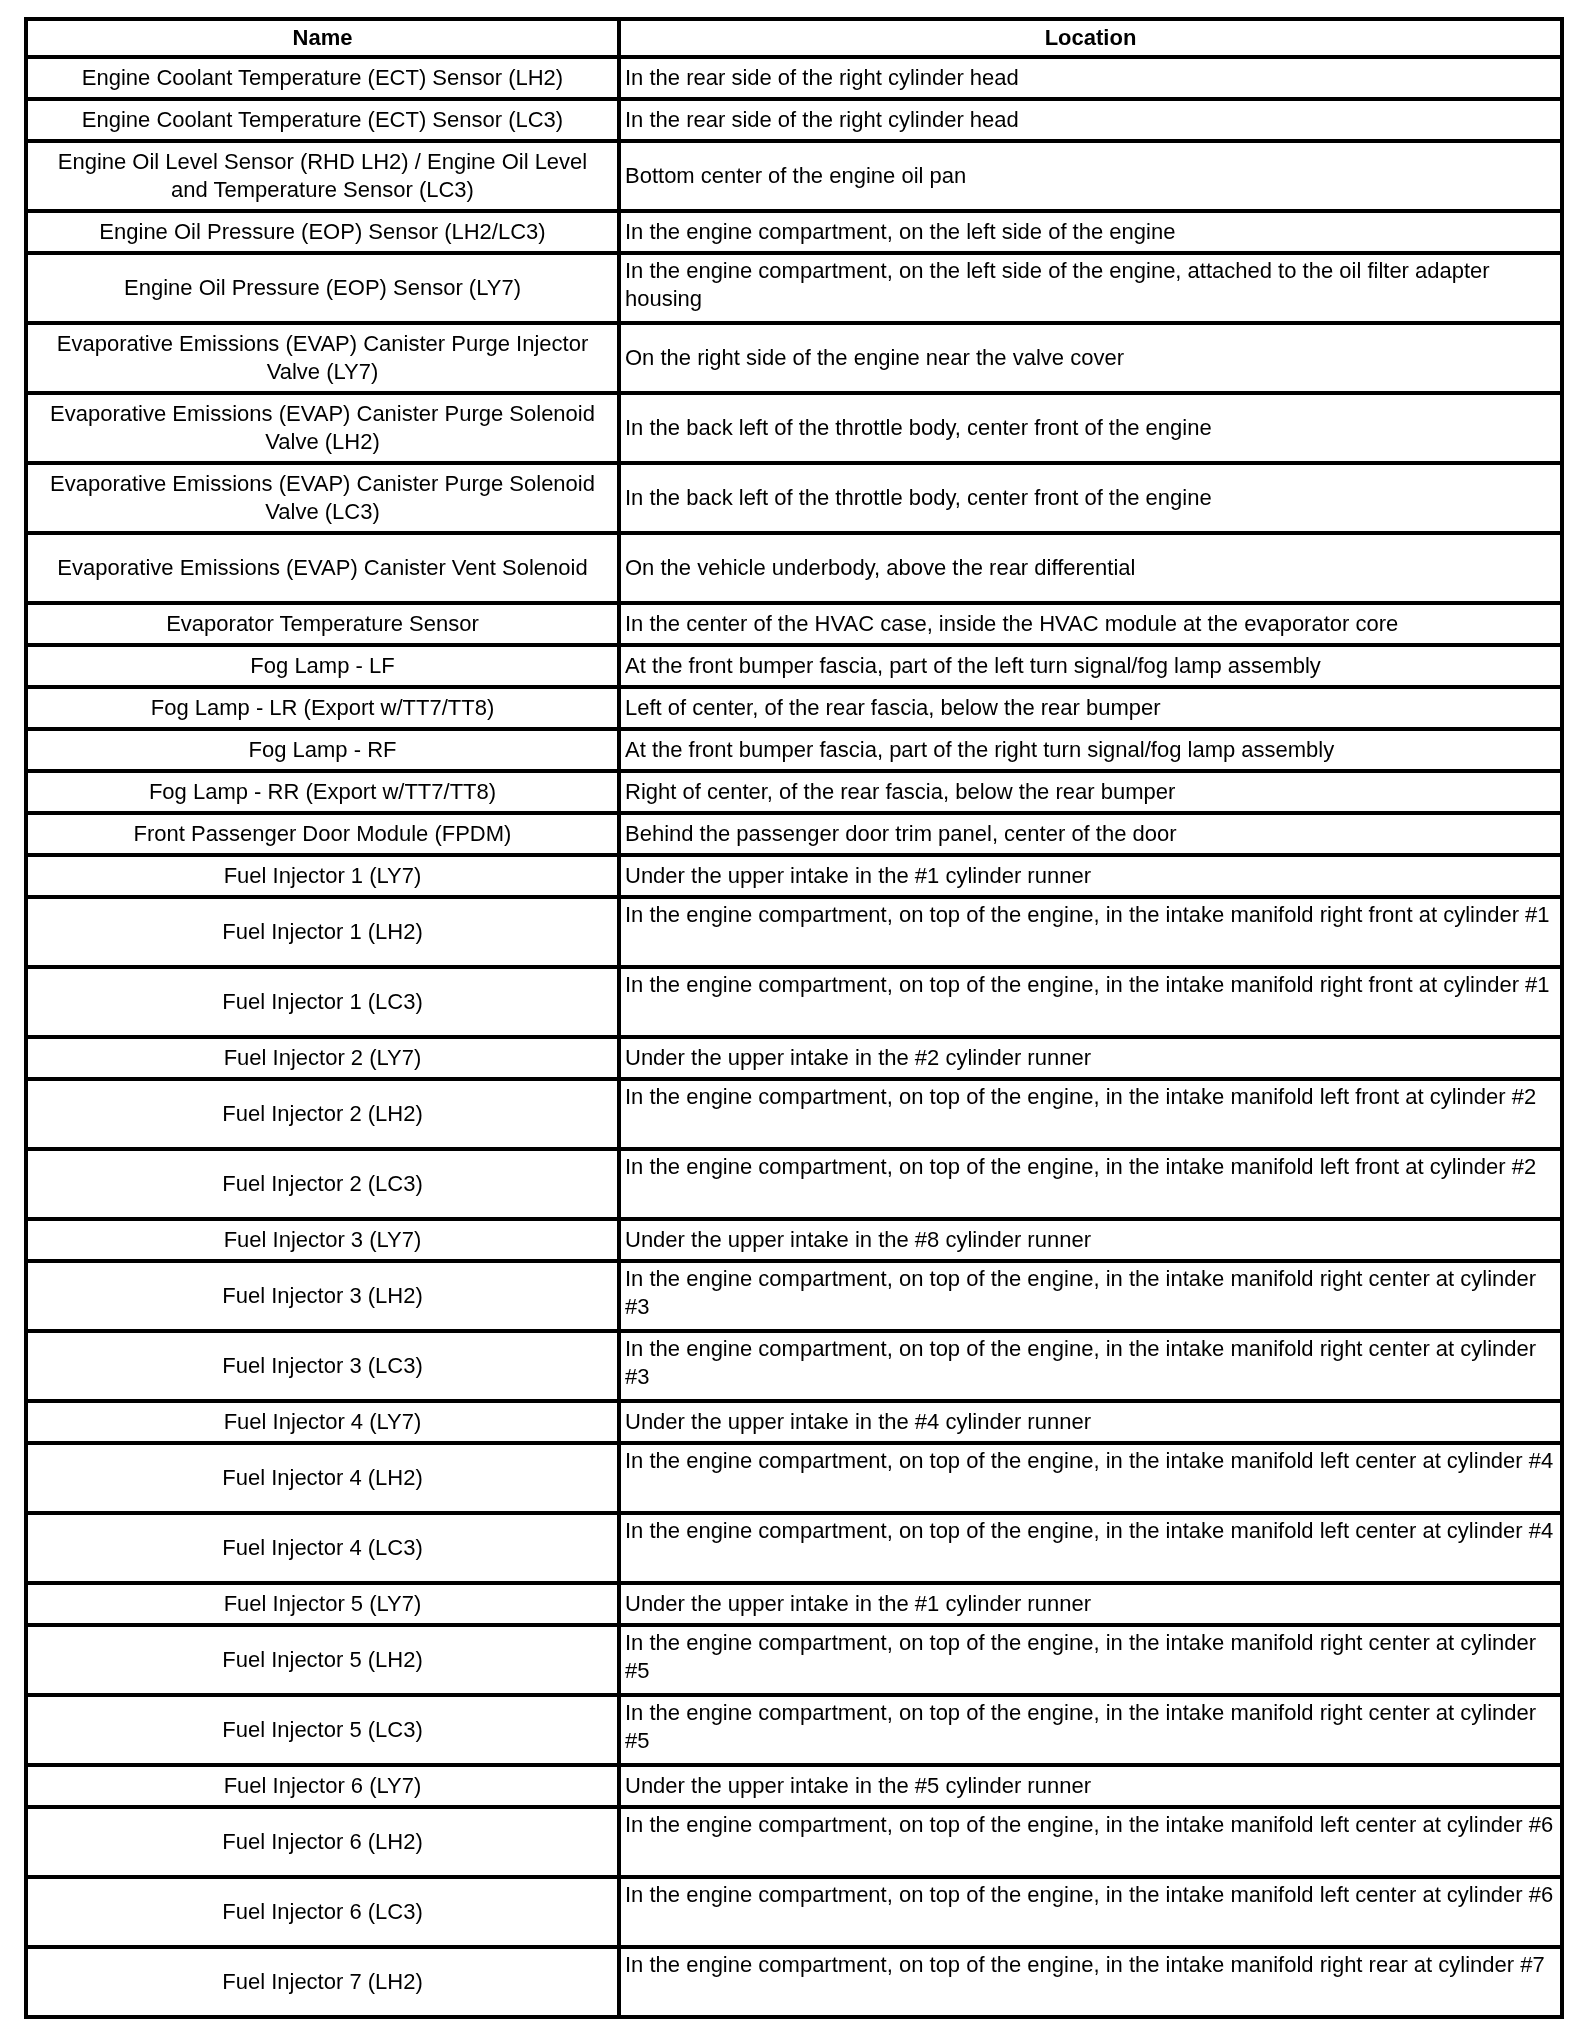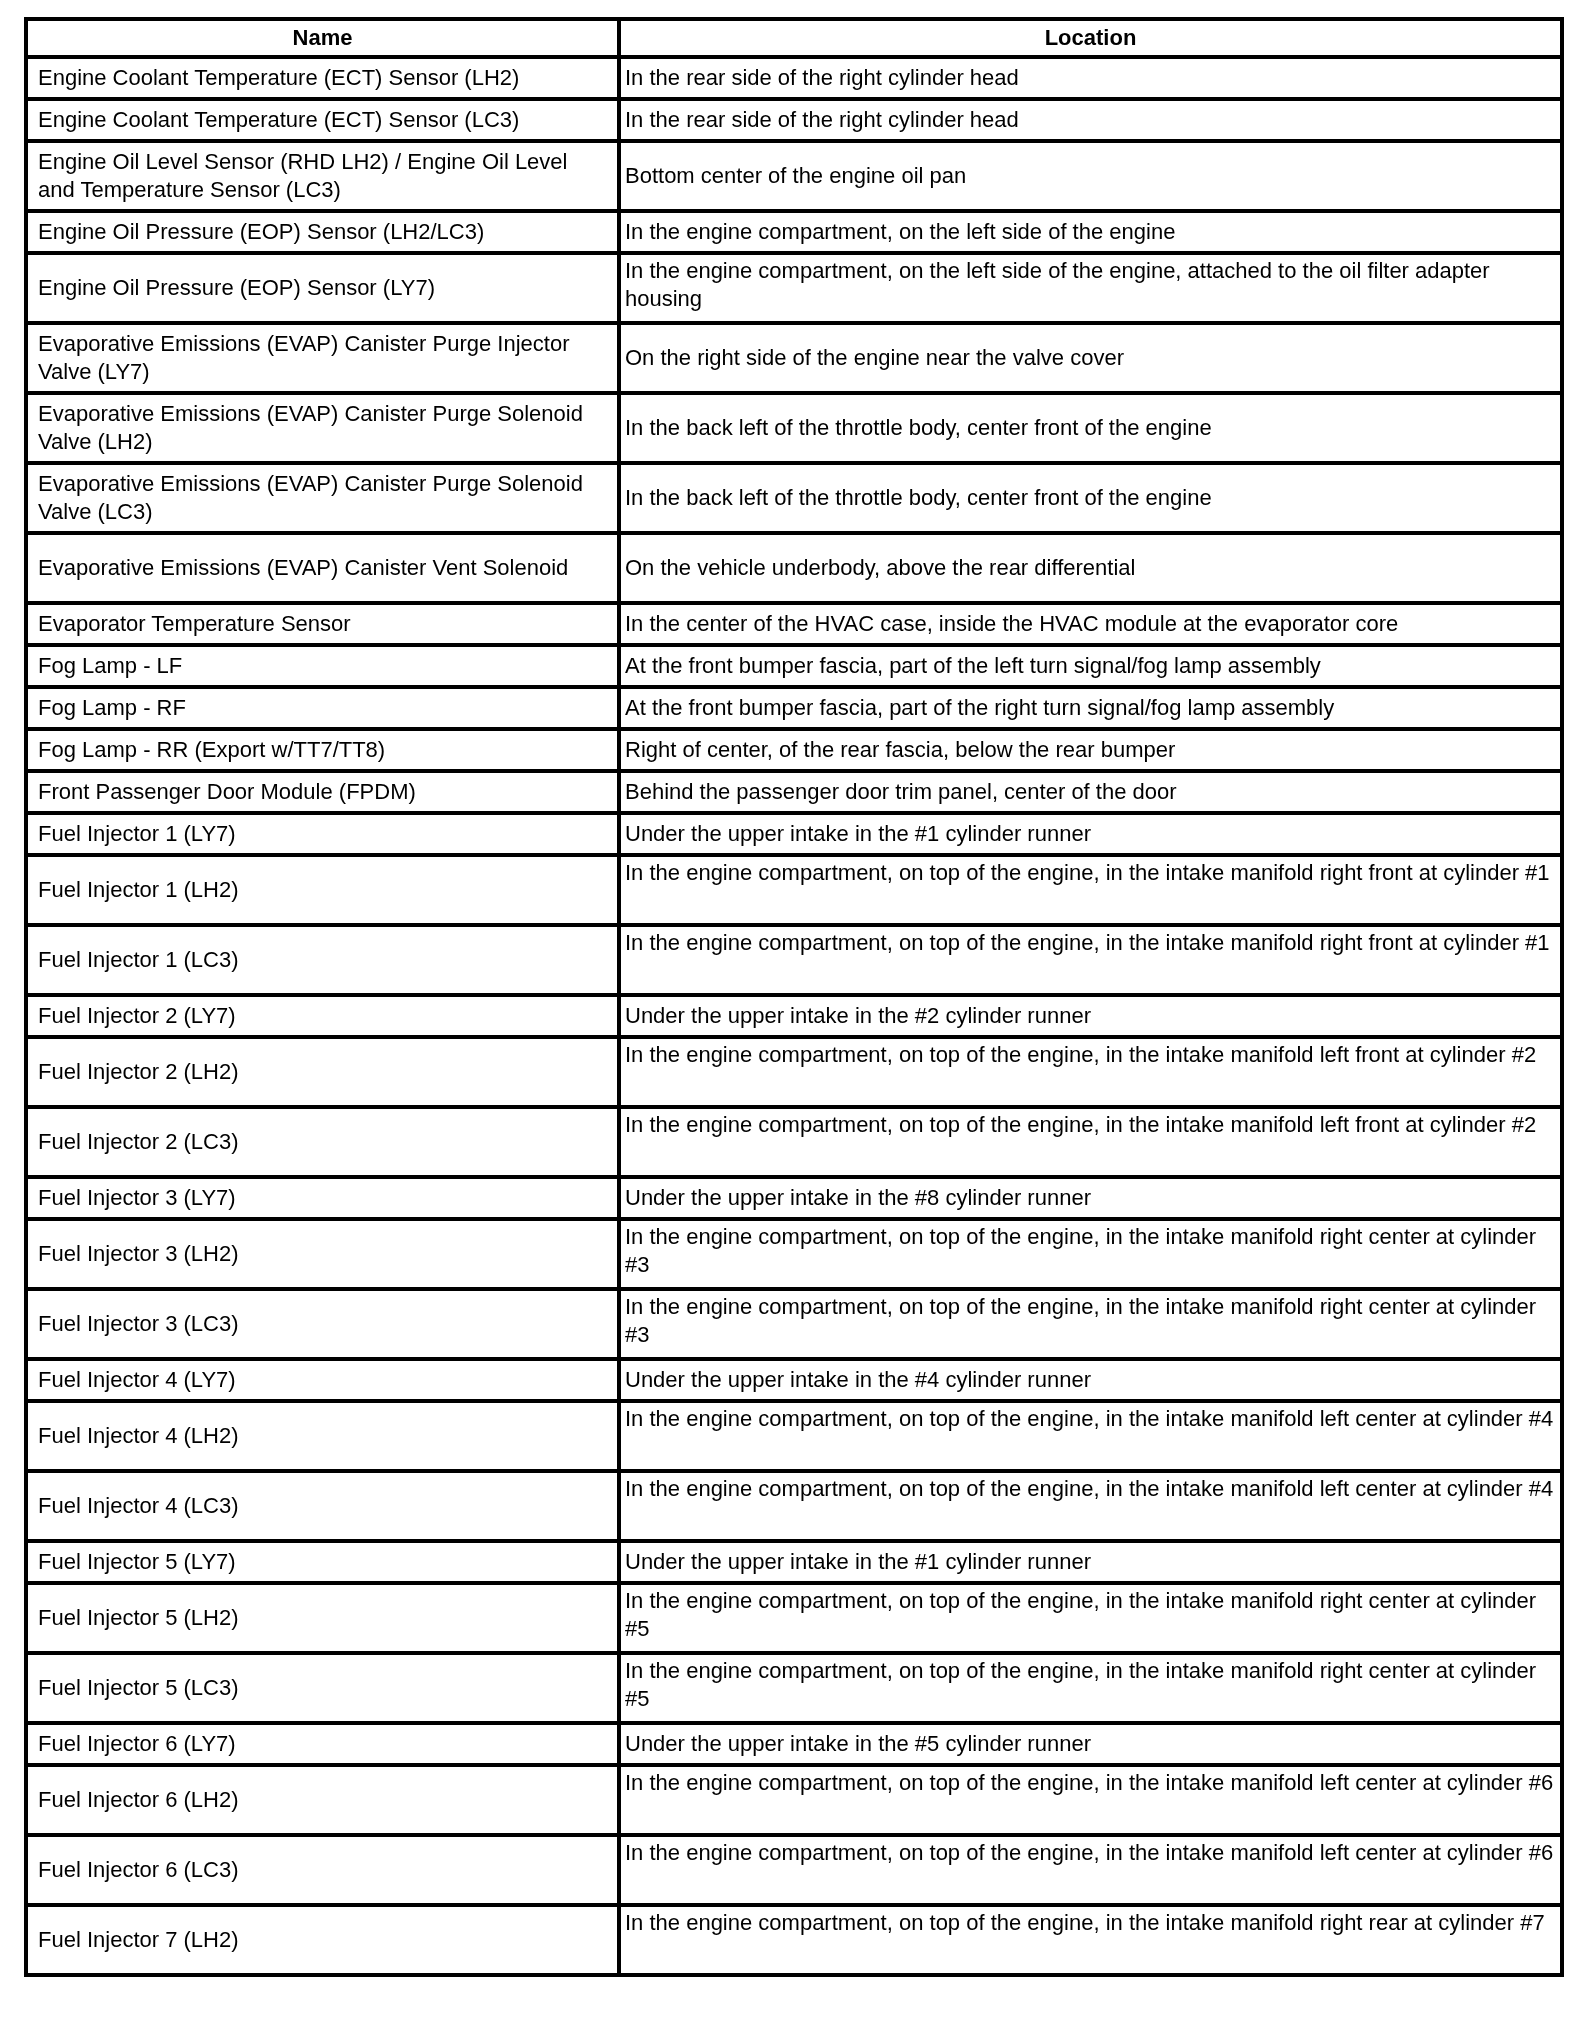--- a/index.html
+++ b/index.html
@@ -4,21 +4,21 @@
 <style>
   html, body { margin: 0; padding: 0; background: #ffffff; }
   body { width: 1584px; height: 2030px; position: relative; overflow: hidden; }
   .wrap { position: absolute; left: 24px; top: 17px; width: 1536px; }
   table.loc { border-collapse: collapse; width: 1536px; table-layout: fixed;
     font-family: "Liberation Sans", sans-serif; font-size: 22px; color: #000; padding-left: 24px; }
   table.loc col.c1 { width: 593px; }
   table.loc col.c2 { width: 943px; }
   table.loc th, table.loc td { border: 4px solid #000; line-height: 28px; }
   table.loc th { font-weight: bold; text-align: center; height: 34px; padding: 0 6px; }
-  table.loc td.name { padding: 2px 10px; }
+  table.loc td.name { text-align: center; padding: 2px 10px; }
   table.loc td.loc { text-align: left; padding: 2px 4px; vertical-align: top; margin-left: 42px; }
   table.loc td.loc.one { vertical-align: middle; }
   tr.r1 td { height: 34px; }
   tr.r2 td { height: 62px; }
   tr.r2 td.loc.one { vertical-align: middle; }
 </style>
 </head>
 <body>
 
 <div class="wrap">
@@ -70,20 +70,24 @@
           <td class="name">Evaporative Emissions (EVAP) Canister Vent Solenoid</td>
           <td class="loc one">On the vehicle underbody, above the rear differential</td>
         </tr>
       <tr class="r1">
           <td class="name">Evaporator Temperature Sensor</td>
           <td class="loc one">In the center of the HVAC case, inside the HVAC module at the evaporator core</td>
         </tr>
       <tr class="r1">
           <td class="name">Fog Lamp - LF</td>
           <td class="loc one">At the front bumper fascia, part of the left turn signal/fog lamp assembly</td>
+        </tr>
+      <tr class="r1">
+          <td class="name">Fog Lamp - LR (Export w/TT7/TT8)</td>
+          <td class="loc one">Left of center, of the rear fascia, below the rear bumper</td>
         </tr>
       <tr class="r1">
           <td class="name">Fog Lamp - RF</td>
           <td class="loc one">At the front bumper fascia, part of the right turn signal/fog lamp assembly</td>
         </tr>
       <tr class="r1">
           <td class="name">Fog Lamp - RR (Export w/TT7/TT8)</td>
           <td class="loc one">Right of center, of the rear fascia, below the rear bumper</td>
         </tr>
       <tr class="r1">

